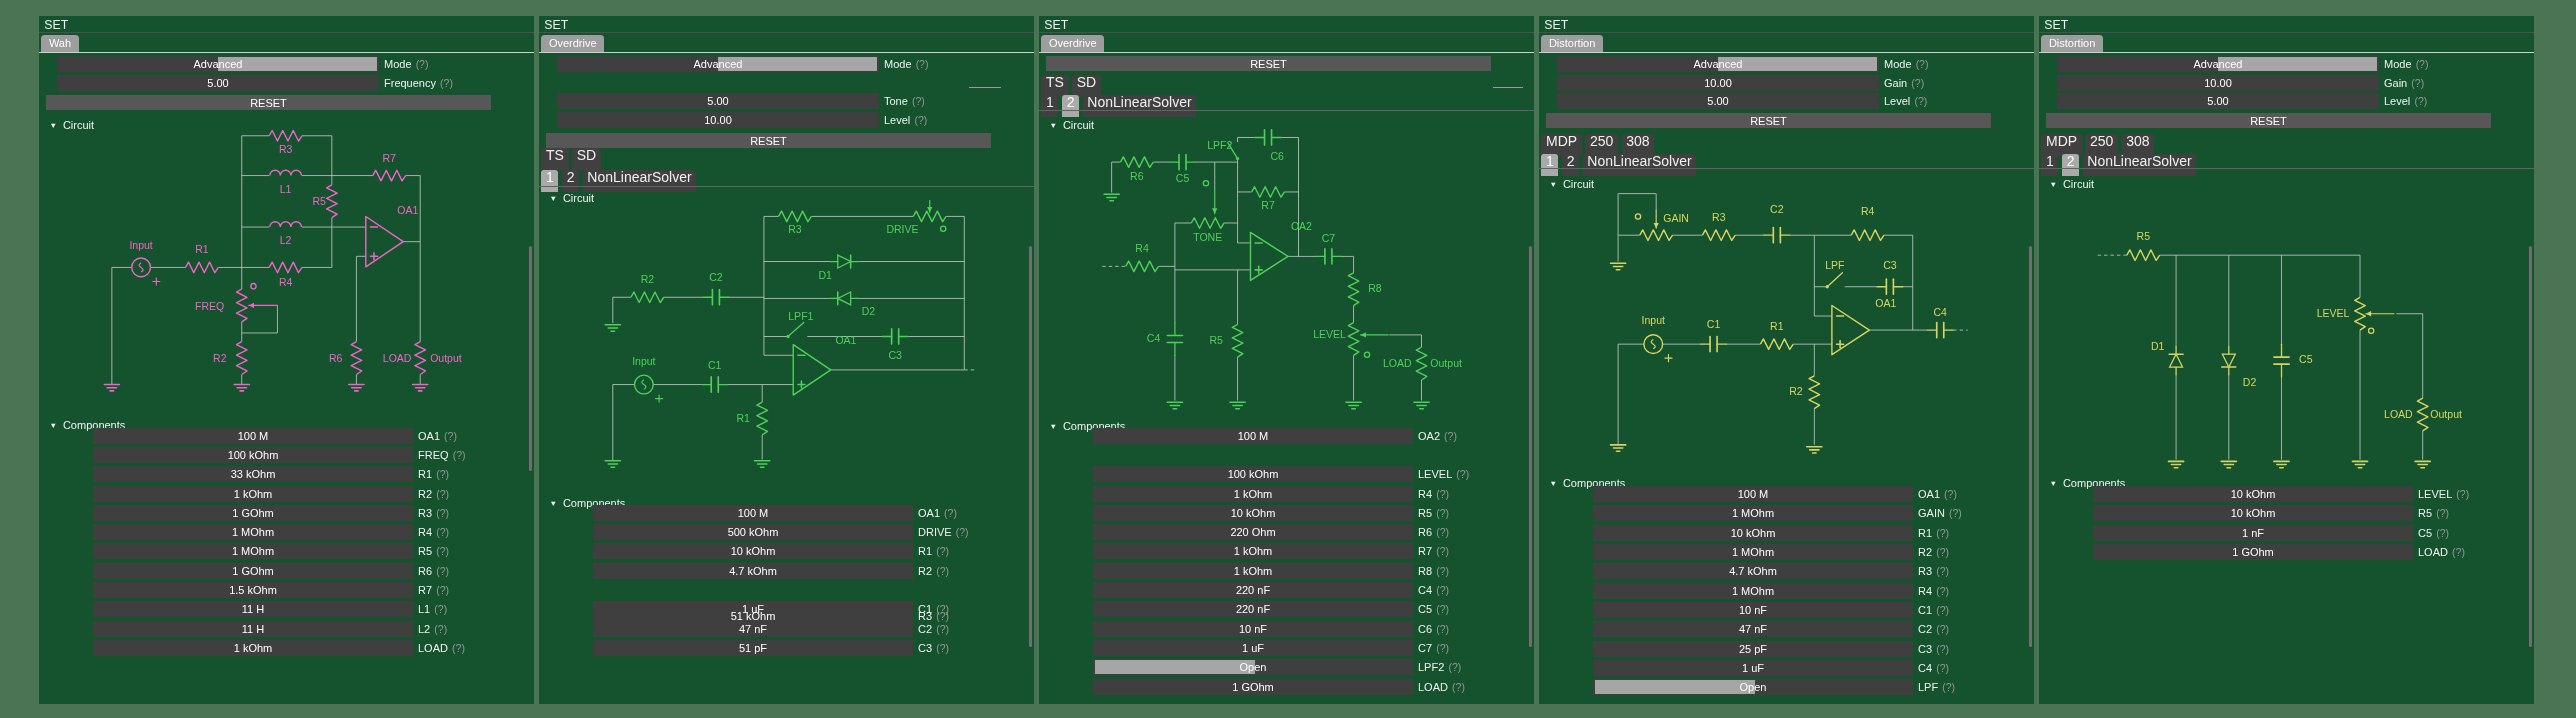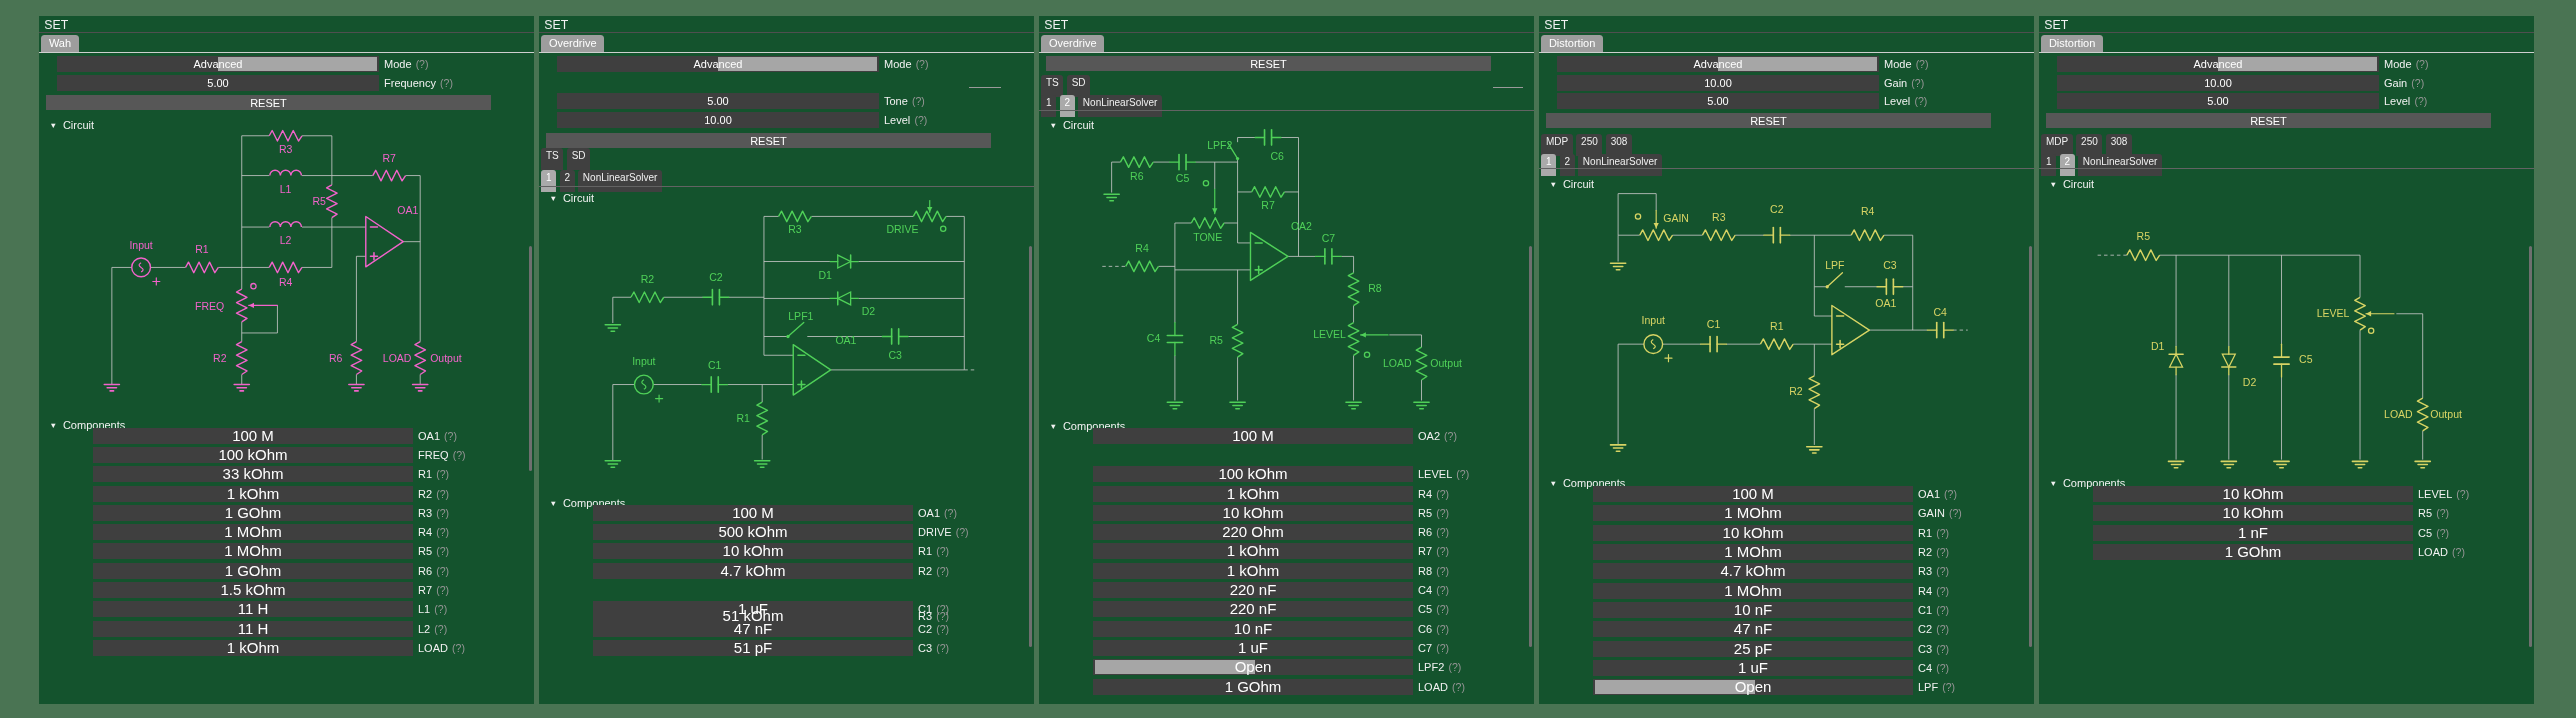--- a/index.html
+++ b/index.html
@@ -17,29 +17,29 @@
   .handle.right{left:50%;right:1.8px;}
   .handle.left{left:1.8px;width:50%;}
   .val{position:absolute;left:0;top:0;width:100%;height:16px;line-height:16px;text-align:center;
        font-size:11px;color:#fff;z-index:2;}
   .lbl{position:absolute;left:345px;top:0;height:16px;line-height:16px;font-size:11px;color:#f2f2f2;white-space:nowrap;}
   .help{color:#969696;margin-left:4.1px;font-size:10.5px;}
   .reset{position:absolute;left:7px;width:445px;height:15px;background:#575757;border:none;
          color:#fff;font-size:11px;text-align:center;line-height:15px;font-family:"Liberation Sans",sans-serif;}
   .chiprow{position:absolute;left:2.3px;height:16px;}
   .chip{display:inline-block;height:22px;line-height:15px;padding:0 4.7px;margin-right:3.5px;
-        background:#404040;color:#f0f0f0;font-size:10px;border-radius:2.9px 2.9px 0 0;vertical-align:top;}
+        background:#404040;color:#f0f0f0;font-size:14px;border-radius:2.9px 2.9px 0 0;vertical-align:top;}
   .chip.active{background:#aaaaaa;color:#fff;}
   .soldiv{position:absolute;left:0;width:100%;height:0.6px;background:#636363;}
   .tabdash{position:absolute;height:1.2px;background:#9a9a9a;}
   .sechead{position:absolute;left:10.5px;font-size:11px;color:#f2f2f2;}
   .sechead .arrow{font-size:7.6px;margin-right:5.9px;vertical-align:0.6px;}
   .crow{position:absolute;left:0;width:100%;height:16.4px;}
   .cbar{position:absolute;left:54px;width:320px;height:16.4px;background:#3f3f3f;}
-  .cval{position:absolute;left:0;top:0;width:100%;height:16.4px;line-height:16.4px;text-align:center;font-size:15px;color:#fff;z-index:2;}
+  .cval{position:absolute;left:0;top:0;width:100%;height:16.4px;line-height:16.4px;text-align:center;font-size:11px;color:#fff;z-index:2;}
   .clbl{position:absolute;left:379px;top:0;height:16.4px;line-height:16.4px;font-size:11px;color:#f2f2f2;white-space:nowrap;}
   .scroll{position:absolute;right:1.8px;width:3.5px;background:#6f6f6f;border-radius:1.8px;}
   svg.circ{position:absolute;left:0;pointer-events:none;}
 </style>
 </head>
 <body>
 
 <div class="panel" style="left: 39px;">
     <div class="set">SET</div>
     <div class="sep1"></div>

